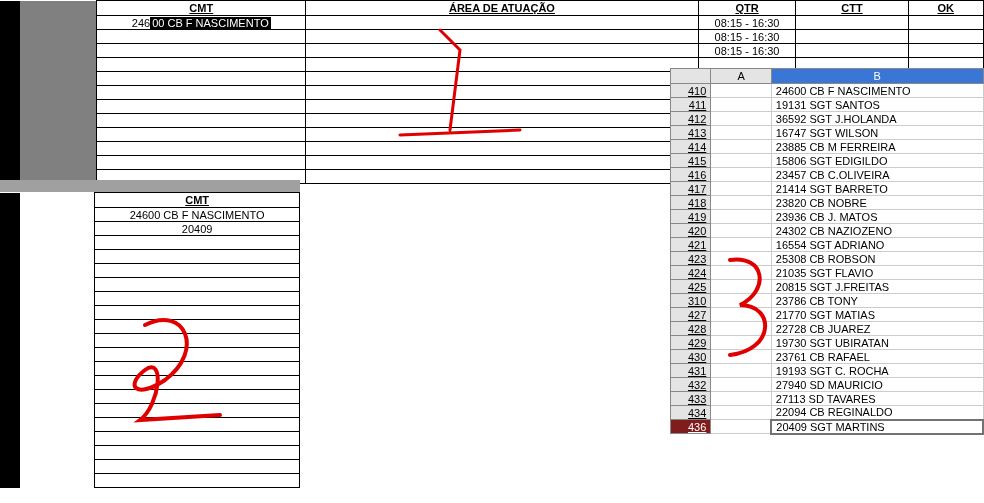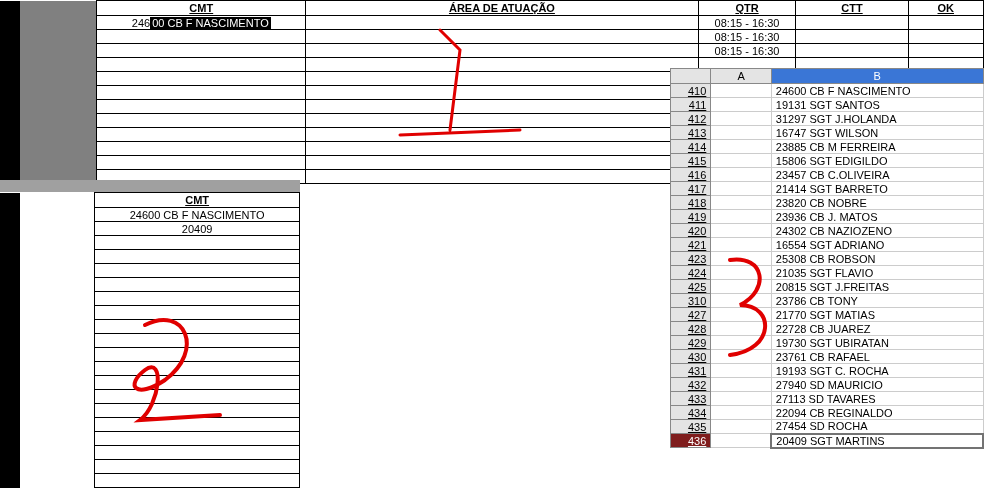--- a/index.html
+++ b/index.html
@@ -303,21 +303,21 @@
           <td class="colB">24600 CB F NASCIMENTO</td>
         </tr>
         <tr>
           <td class="rowhdr">411</td>
           <td class="colA"></td>
           <td class="colB">19131 SGT SANTOS</td>
         </tr>
         <tr>
           <td class="rowhdr">412</td>
           <td class="colA"></td>
-          <td class="colB">31297 SGT J.HOLANDA</td>
+          <td class="colB">36592 SGT J.HOLANDA</td>
         </tr>
         <tr>
           <td class="rowhdr">413</td>
           <td class="colA"></td>
           <td class="colB">16747 SGT WILSON</td>
         </tr>
         <tr>
           <td class="rowhdr">414</td>
           <td class="colA"></td>
           <td class="colB">23885 CB M FERREIRA</td>
@@ -409,25 +409,20 @@
         </tr>
         <tr>
           <td class="rowhdr">433</td>
           <td class="colA"></td>
           <td class="colB">27113 SD TAVARES</td>
         </tr>
         <tr>
           <td class="rowhdr">434</td>
           <td class="colA"></td>
           <td class="colB">22094 CB REGINALDO</td>
-        </tr>
-        <tr>
-          <td class="rowhdr">435</td>
-          <td class="colA"></td>
-          <td class="colB">27454 SD ROCHA</td>
         </tr>
         <tr class="active">
           <td class="rowhdr sel">436</td>
           <td class="colA"></td>
           <td class="colB">20409 SGT MARTINS</td>
         </tr>
       </tbody>
   </table>
 </div>
 

